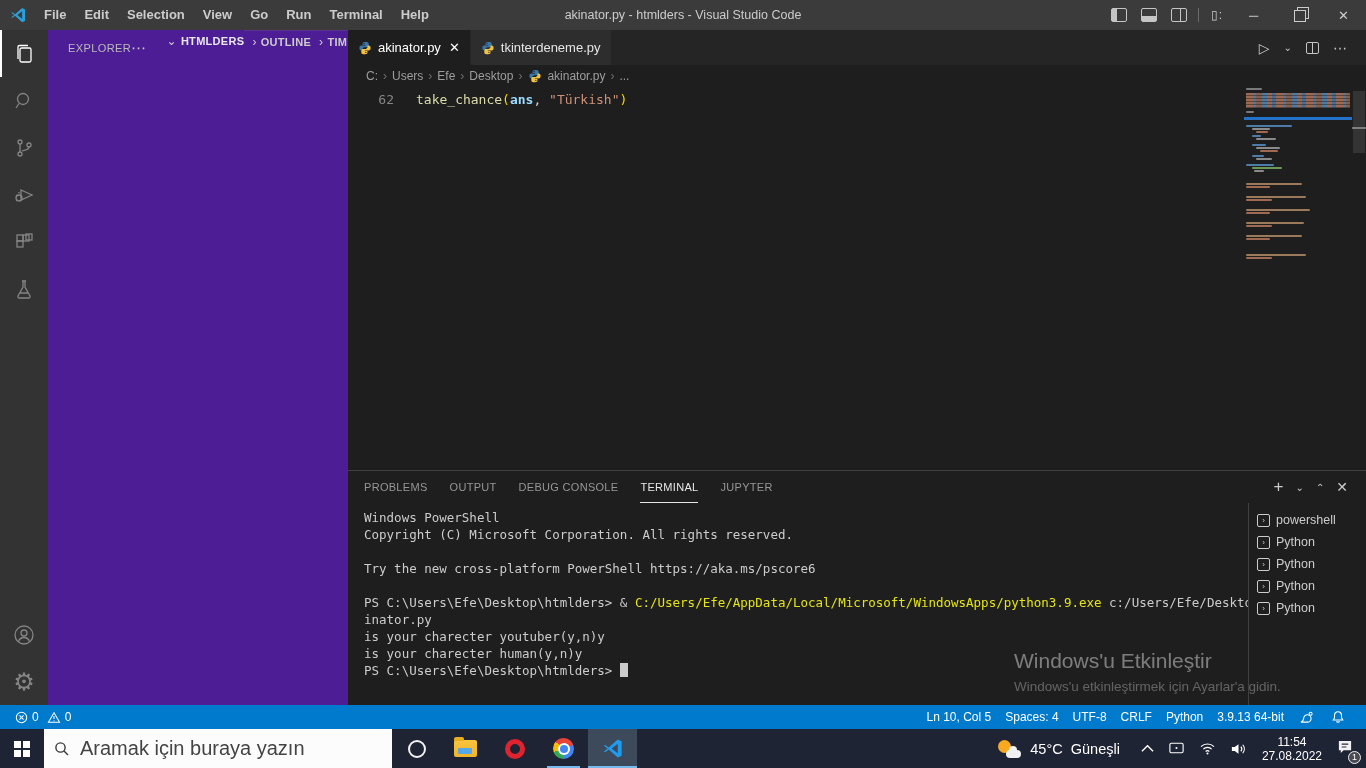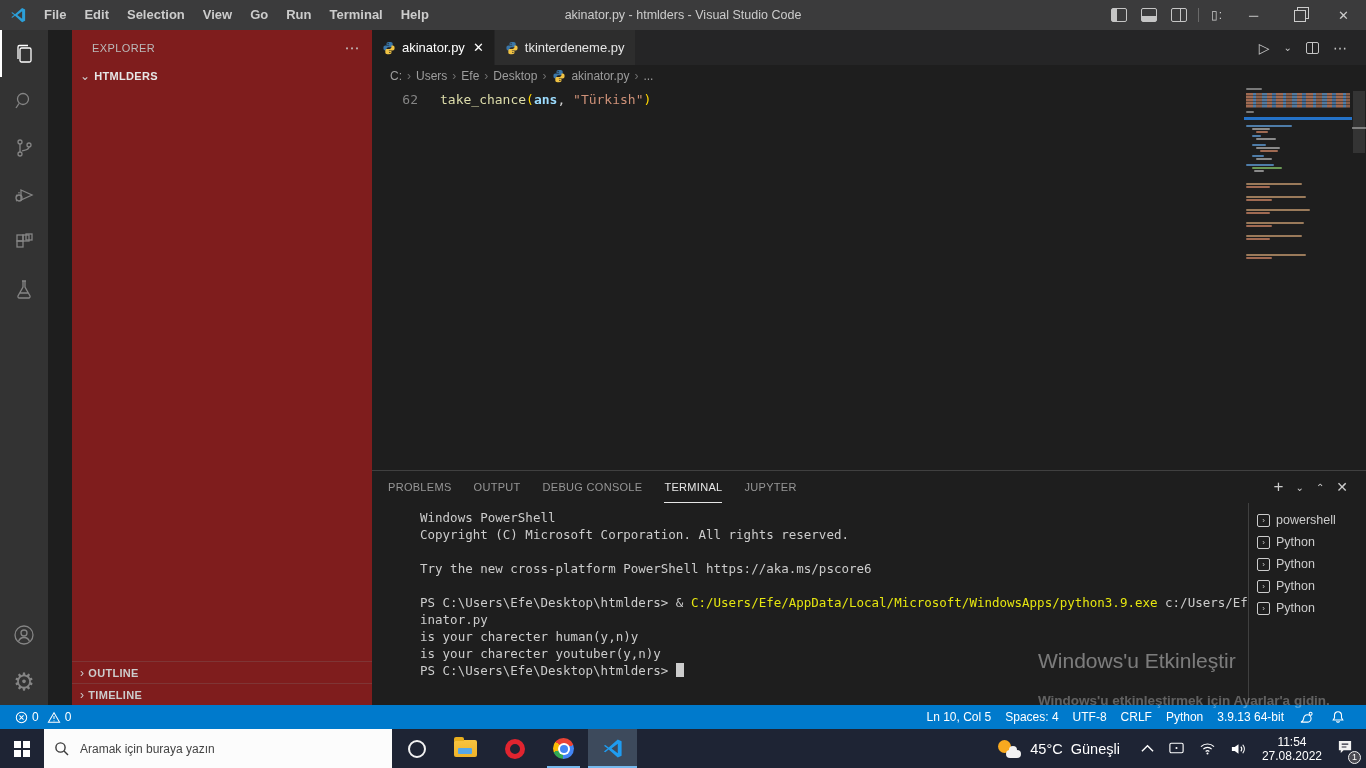--- a/index.html
+++ b/index.html
@@ -34,21 +34,21 @@
   .main { flex:1; display:flex; min-height:0; }
   .activitybar { width:48px; background:#333333; display:flex; flex-direction:column; align-items:center; flex:none; }
   .act-item { width:48px; height:47px; display:flex; align-items:center; justify-content:center;
     color:#858585; position:relative; }
   .act-item.active { color:#ffffff; }
   .act-item.active::before { content:""; position:absolute; left:0; top:0; bottom:0; width:2px; background:#ffffff; }
   .act-item svg { stroke:currentColor; fill:none; stroke-width:1.3; }
   .act-bottom { margin-top:auto; }
   .gear-glyph { font-size:24px; line-height:1; font-family:"DejaVu Sans", sans-serif; }
 
-  .sidebar { width:300px; background:#7f1d1d; display:flex; flex-direction:column; color:#cccccc; flex:none;margin-left:24px; }
+  .sidebar { width:300px; background:#4c1d95; display:flex; flex-direction:row; color:#cccccc; flex:none; }
   .sb-header { height:35px; display:flex; align-items:center; padding:0 12px 0 20px;
     font-size:11px; letter-spacing:.4px; color:#bbbbbb; }
   .sb-header .more { margin-left:auto; font-size:15px; color:#cccccc; }
   .sb-folder { height:22px; display:flex; align-items:center; font-size:11px; font-weight:bold;
     color:#e7e7e7; padding-left:4px; letter-spacing:.3px; }
   .sb-folder .chev, .sb-section .chev { font-size:12px; margin:0 4px; color:#cccccc; font-weight:normal; }
   .sb-fill { flex:1; }
   .sb-section { height:22px; display:flex; align-items:center; font-size:11px; font-weight:bold;
     letter-spacing:.3px; color:#cccccc; border-top:1px solid rgba(128,128,128,.25); padding-left:4px; }
 
@@ -91,47 +91,47 @@
   .panel { height:235px; flex:none; border-top:1px solid rgba(128,128,128,.35); display:flex; flex-direction:column; background:#1e1e1e; }
   .panel-header { height:32px; display:flex; align-items:center; padding:0 12px 0 16px; flex:none; }
   .panel-tab { font-size:11px; letter-spacing:.3px; color:#969696; margin-right:22px; height:32px;
     display:flex; align-items:center; border-bottom:1px solid transparent; }
   .panel-tab.active { color:#e7e7e7; border-bottom:1px solid #e7e7e7; }
   .panel-actions { margin-left:auto; display:flex; align-items:center; color:#cccccc; }
   .panel-actions span { margin:0 6px; font-size:14px; }
   .panel-body { flex:1; display:flex; min-height:0; position:relative; }
   .terminal { flex:1; padding:6px 0 0 16px; font-family:"DejaVu Sans Mono", monospace;
     font-size:12.5px; line-height:17px; color:#cccccc; overflow:hidden; }
-  .t-line { white-space:pre;margin-left:32px; }
+  .t-line { white-space:pre; }
   .t-yellow { color:#e5e510; }
   .cursor-block { display:inline-block; width:8px; height:14px; background:#cccccc; vertical-align:-2px; }
   .terminal-sidebar { width:118px; flex:none; border-left:1px solid rgba(128,128,128,.35);
     padding:6px 0 0 8px; color:#cccccc; }
   .term-row { display:flex; align-items:center; height:22px; font-size:12.5px; }
   .term-ico { width:13px; height:13px; border:1px solid #cccccc; border-radius:2px; margin-right:6px;
     font-size:8px; display:flex; align-items:center; justify-content:center; color:#cccccc; }
   .watermark { position:absolute; left:666px; top:146px; color:rgba(255,255,255,.42); pointer-events:none; }
   .watermark .wm1 { font-size:21px; }
-  .watermark .wm2 { font-size:13.5px; margin-top:20px; color:rgba(255,255,255,.30);font-weight:bold; }
+  .watermark .wm2 { font-size:13.5px; margin-top:6px; color:rgba(255,255,255,.30); }
 
   
   .statusbar { height:24px; background:#007acc; color:#ffffff; display:flex; align-items:center;
     font-size:12px; flex:none; padding:0 10px 0 8px; }
   .sb-item { display:flex; align-items:center; padding:0 7px; height:24px; }
   .sb-item svg { margin-right:4px; }
   .sb-right { margin-left:auto; display:flex; align-items:center; }
 
   
   .taskbar { height:39px; background:#1e2434; display:flex; align-items:stretch; flex:none; }
   .start-btn { width:44px; display:flex; align-items:center; justify-content:center; }
   .win-grid { width:16px; height:16px; display:grid; grid-template-columns:7px 7px; grid-template-rows:7px 7px; gap:2px; }
   .win-grid div { background:#ffffff; }
   .tb-search { width:348px; background:#fcfcfc; display:flex; align-items:center; padding:0 10px; }
   .tb-search .mag { margin-right:10px; }
-  .tb-search .ph { font-size:12px; color:#444444; }
+  .tb-search .ph { font-size:20px; color:#444444; }
   .task-ico { width:49px; display:flex; align-items:center; justify-content:center; position:relative; }
   .task-ico.running::after { content:""; position:absolute; left:8px; right:8px; bottom:0; height:2.5px; background:#76b9ed; }
   .task-ico.active-app { background:#3d4a5c; }
   .task-ico.active-app::after { left:0; right:0; }
   .cortana-ring { width:18px; height:18px; border:2.5px solid #f2f2f2; border-radius:50%; }
   .folder-ico { width:23px; height:17px; background:linear-gradient(#f9c440,#f0b429); border-radius:2px; position:relative; }
   .folder-ico::before { content:""; position:absolute; top:-3px; left:0; width:10px; height:4px; background:#e8ae1e; border-radius:2px 2px 0 0; }
   .folder-ico::after { content:""; position:absolute; left:4px; bottom:3px; width:14px; height:6px; background:#57a8e8; border-radius:1px; }
   .opera-ico { width:20px; height:20px; border:5px solid #e0242f; border-radius:50%; }
   .chrome-ico { width:21px; height:21px; border-radius:50%;
@@ -364,22 +364,22 @@
         </div>
         <div class="panel-body">
           <div class="terminal" id="terminal">
               <div class="t-line"><span>Windows PowerShell</span></div>
               <div class="t-line"><span>Copyright (C) Microsoft Corporation. All rights reserved.</span></div>
               <div class="t-line">&nbsp;</div>
               <div class="t-line"><span>Try the new cross-platform PowerShell https://aka.ms/pscore6</span></div>
               <div class="t-line">&nbsp;</div>
               <div class="t-line"><span>PS C:\Users\Efe\Desktop\htmlders&gt; &amp; </span><span class="t-yellow">C:/Users/Efe/AppData/Local/Microsoft/WindowsApps/python3.9.exe</span><span> c:/Users/Efe/Desktop/ak</span></div>
               <div class="t-line"><span>inator.py</span></div>
+              <div class="t-line"><span>is your charecter youtuber(y,n)y</span></div>
               <div class="t-line"><span>is your charecter human(y,n)y</span></div>
-              <div class="t-line"><span>is your charecter youtuber(y,n)y</span></div>
               <div class="t-line"><span>PS C:\Users\Efe\Desktop\htmlders&gt; </span><span class="cursor-block"></span></div>
             </div>
           <div class="terminal-sidebar" id="terminal-list">
               <div class="term-row">
                 <span class="term-ico">›</span>
                 <span>powershell</span>
               </div>
               <div class="term-row">
                 <span class="term-ico">›</span>
                 <span>Python</span>

